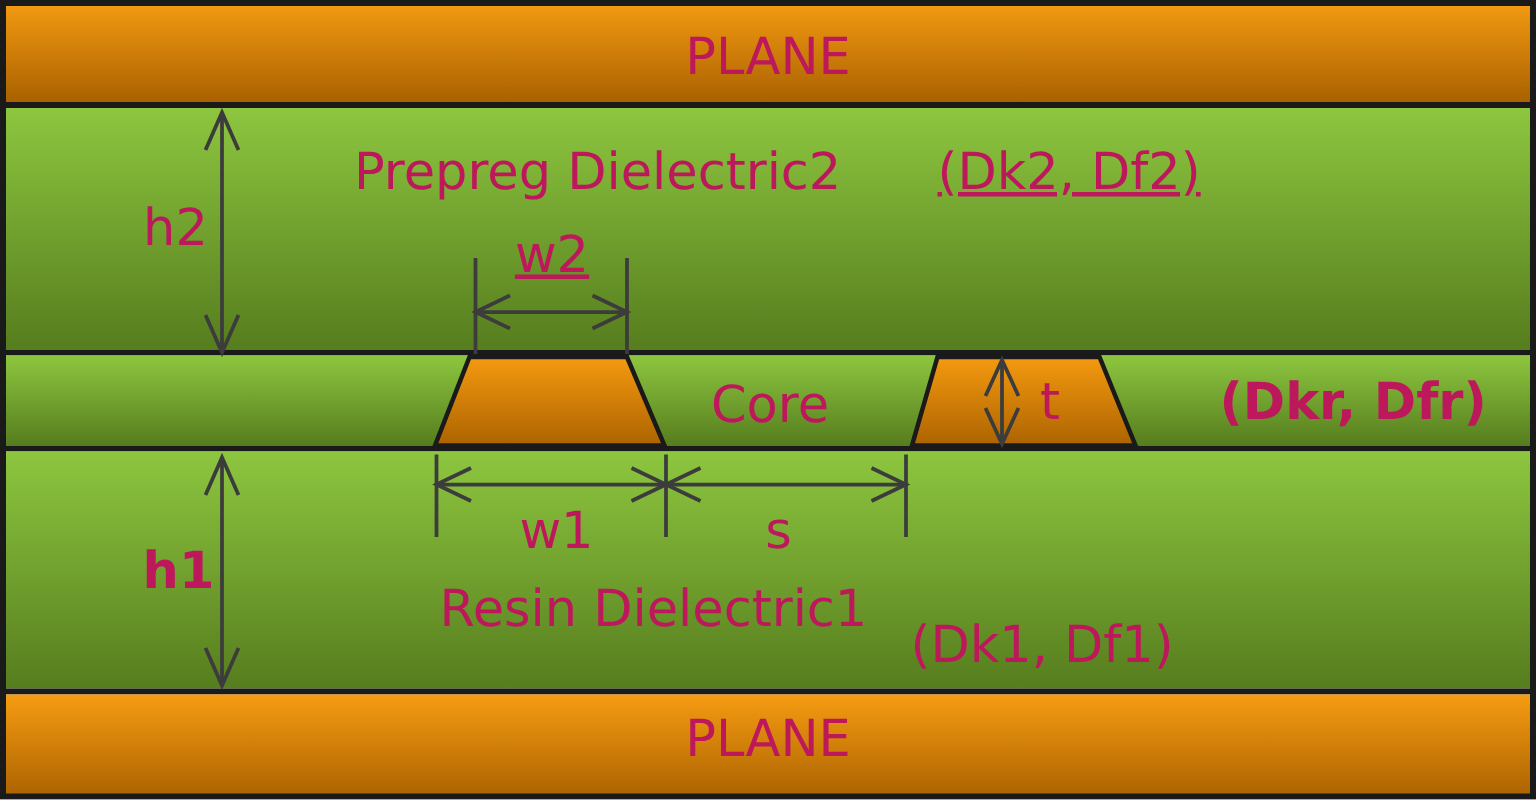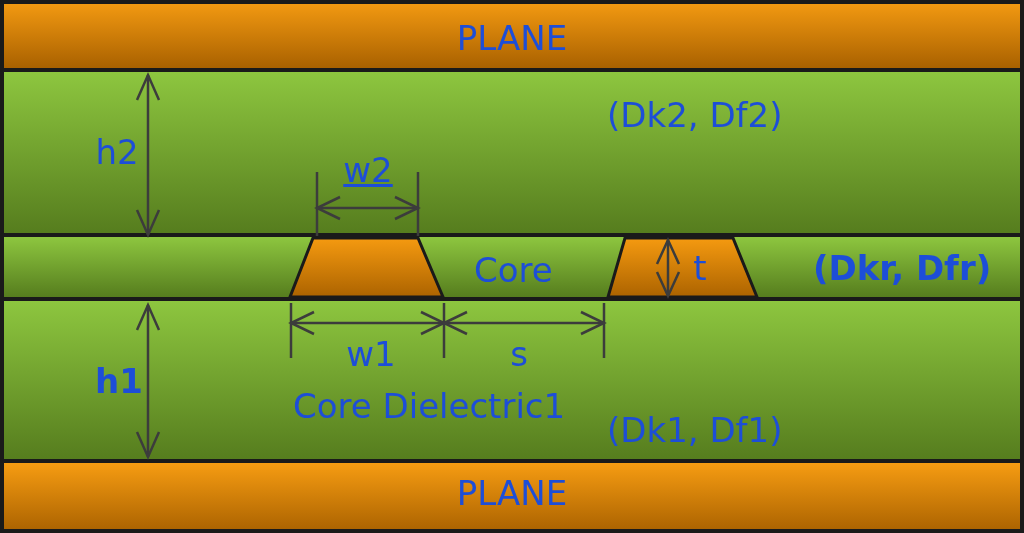--- a/index.html
+++ b/index.html
@@ -2,21 +2,21 @@
 <html><head>
 <meta charset="utf-8">
 <style>
   html, body { margin: 0; padding: 0; background: #ffffff; }
   .stage {
     position: relative;
     width: 1024px;
     height: 533px;
     overflow: hidden;
     font-family: "DejaVu Sans", "Liberation Sans", sans-serif;
-    color: #1d4ed8;
+    color: #be185d;
   }
   .band { position: absolute; left: 0; right: 0; }
   .band.orange { background: linear-gradient(180deg, #F69C12 0%, #A96100 100%); }
   .band.green  { background: linear-gradient(180deg, #8DC63F 0%, #567D1E 100%); }
   .sep { position: absolute; left: 0; right: 0; height: 4px; background: #1A1A1A; }
   .frame {
     position: absolute; inset: 0;
     border: 4px solid #1A1A1A;
     box-sizing: border-box;
     pointer-events: none;
@@ -92,32 +92,33 @@
 
     <g class="dim-stroke">
       <line x1="148" y1="305" x2="148" y2="457"></line>
       <polyline points="137,330 148,305 159,330"></polyline>
       <polyline points="137,432 148,457 159,432"></polyline>
     </g>
   </svg>
 
   <div class="lbl centered" style="left:512px; top:38px;">PLANE</div>
 
-  <div class="lbl" style="left:607px; top:115px;">(Dk2, Df2)</div>
+  <div class="lbl" style="left:236px; top:115px;">Prepreg Dielectric2</div>
+  <div class="lbl" style="left:625px; top:115px;text-decoration:underline;">(Dk2, Df2)</div>
 
   <div class="lbl centered" style="left:117px; top:152px;">h2</div>
   <div class="lbl centered" style="left:368px; top:170px;text-decoration:underline;">w2</div>
 
   <div class="lbl" style="left:474px; top:270px;">Core</div>
   <div class="lbl centered" style="left:700px; top:268px;">t</div>
   <div class="lbl" style="left:813px; top:268px;font-weight:bold;">(Dkr, Dfr)</div>
 
   <div class="lbl centered" style="left:371px; top:354px;">w1</div>
   <div class="lbl centered" style="left:519px; top:354px;">s</div>
   <div class="lbl centered" style="left:119px; top:381px;font-weight:bold;">h1</div>
 
-  <div class="lbl" style="left:293px; top:406px;">Core Dielectric1</div>
+  <div class="lbl" style="left:293px; top:406px;">Resin Dielectric1</div>
   <div class="lbl" style="left:607px; top:430px;">(Dk1, Df1)</div>
 
   <div class="lbl centered" style="left:512px; top:493px;">PLANE</div>
 
   <div class="frame"></div>
 </div>
 
 </body></html>

